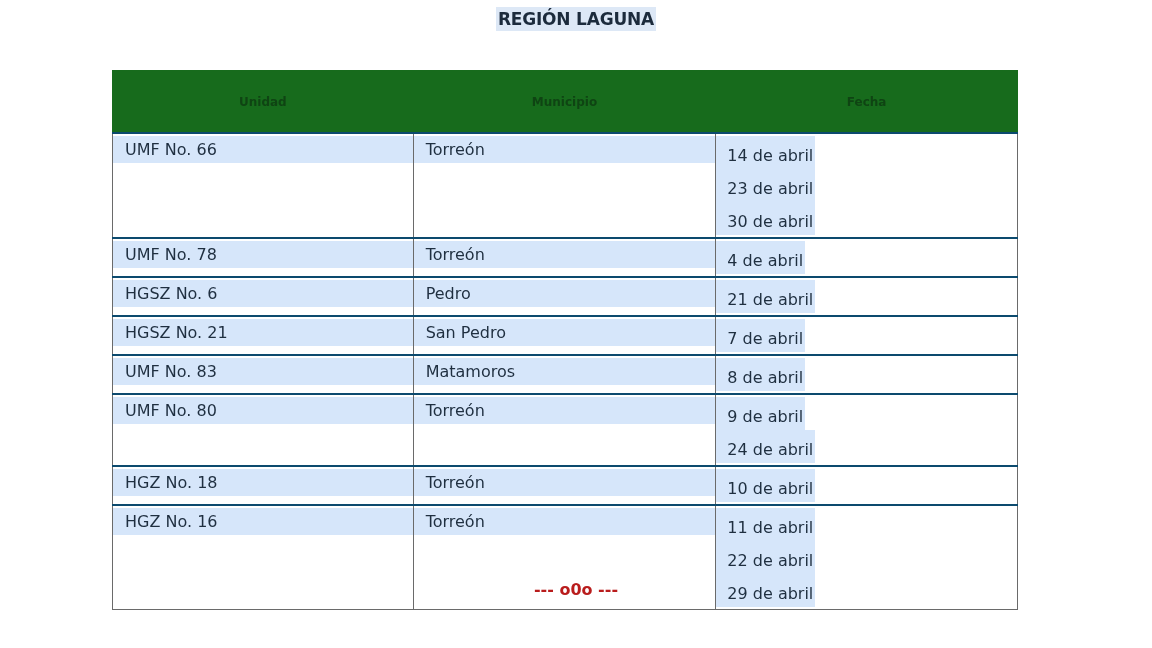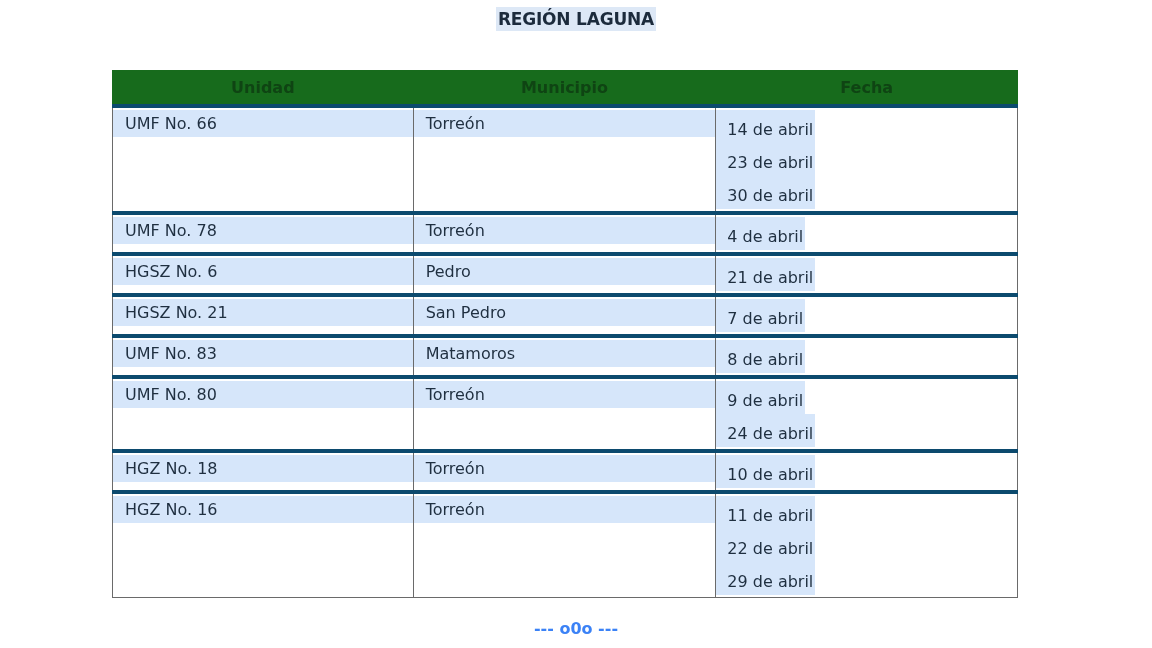--- a/index.html
+++ b/index.html
@@ -47,32 +47,32 @@
       color: #1f2f40;
     }
     table.sched col.c1 { width: 301px; }
     table.sched col.c2 { width: 303px; }
     table.sched col.c3 { width: 302px; }
     thead th {
       background: #176b1c;
       color: #0f4413;
       font-weight: bold;
       height: 33px;
-      padding: 0;
+      padding: 14px;
       text-align: center;
-      font-size: 16px;
+      font-size: 12px;
       border: 1px solid #176b1c;
     }
     tbody td {
       border: 1px solid #6a6a6a;
       vertical-align: top;
       padding: 2px 0 2px 0;
     }
     tbody tr.grp td {
-      border-top: 4px solid #0c4a6e;
+      border-top: 2px solid #0c4a6e;
     }
     .hl-full {
       display: block;
       background: #d6e6fa;
       padding-left: 12px;
       height: 27px;
       line-height: 27px;
       margin-top: 0;
     }
     .hl-fit {
@@ -81,28 +81,28 @@
       padding: 6px 2px 0 11px;
       height: 27px;
       line-height: 27px;
     }
     .date-line {
       height: 33px;
       line-height: 27px;
     }
     .footer-mark {
       position: absolute;
-      top: 619px;
+      top: 580px;
       left: 0;
       width: 1152px;
       text-align: center;
       font-family: "DejaVu Sans", sans-serif;
       font-weight: bold;
       font-size: 16px;
-      color: #3b82f6;
+      color: #b91c1c;
     }
   </style>
 </head>
 <body>
 
 <div class="page">
   <div class="title">
     <span>REGIÓN LAGUNA</span>
   </div>
 

